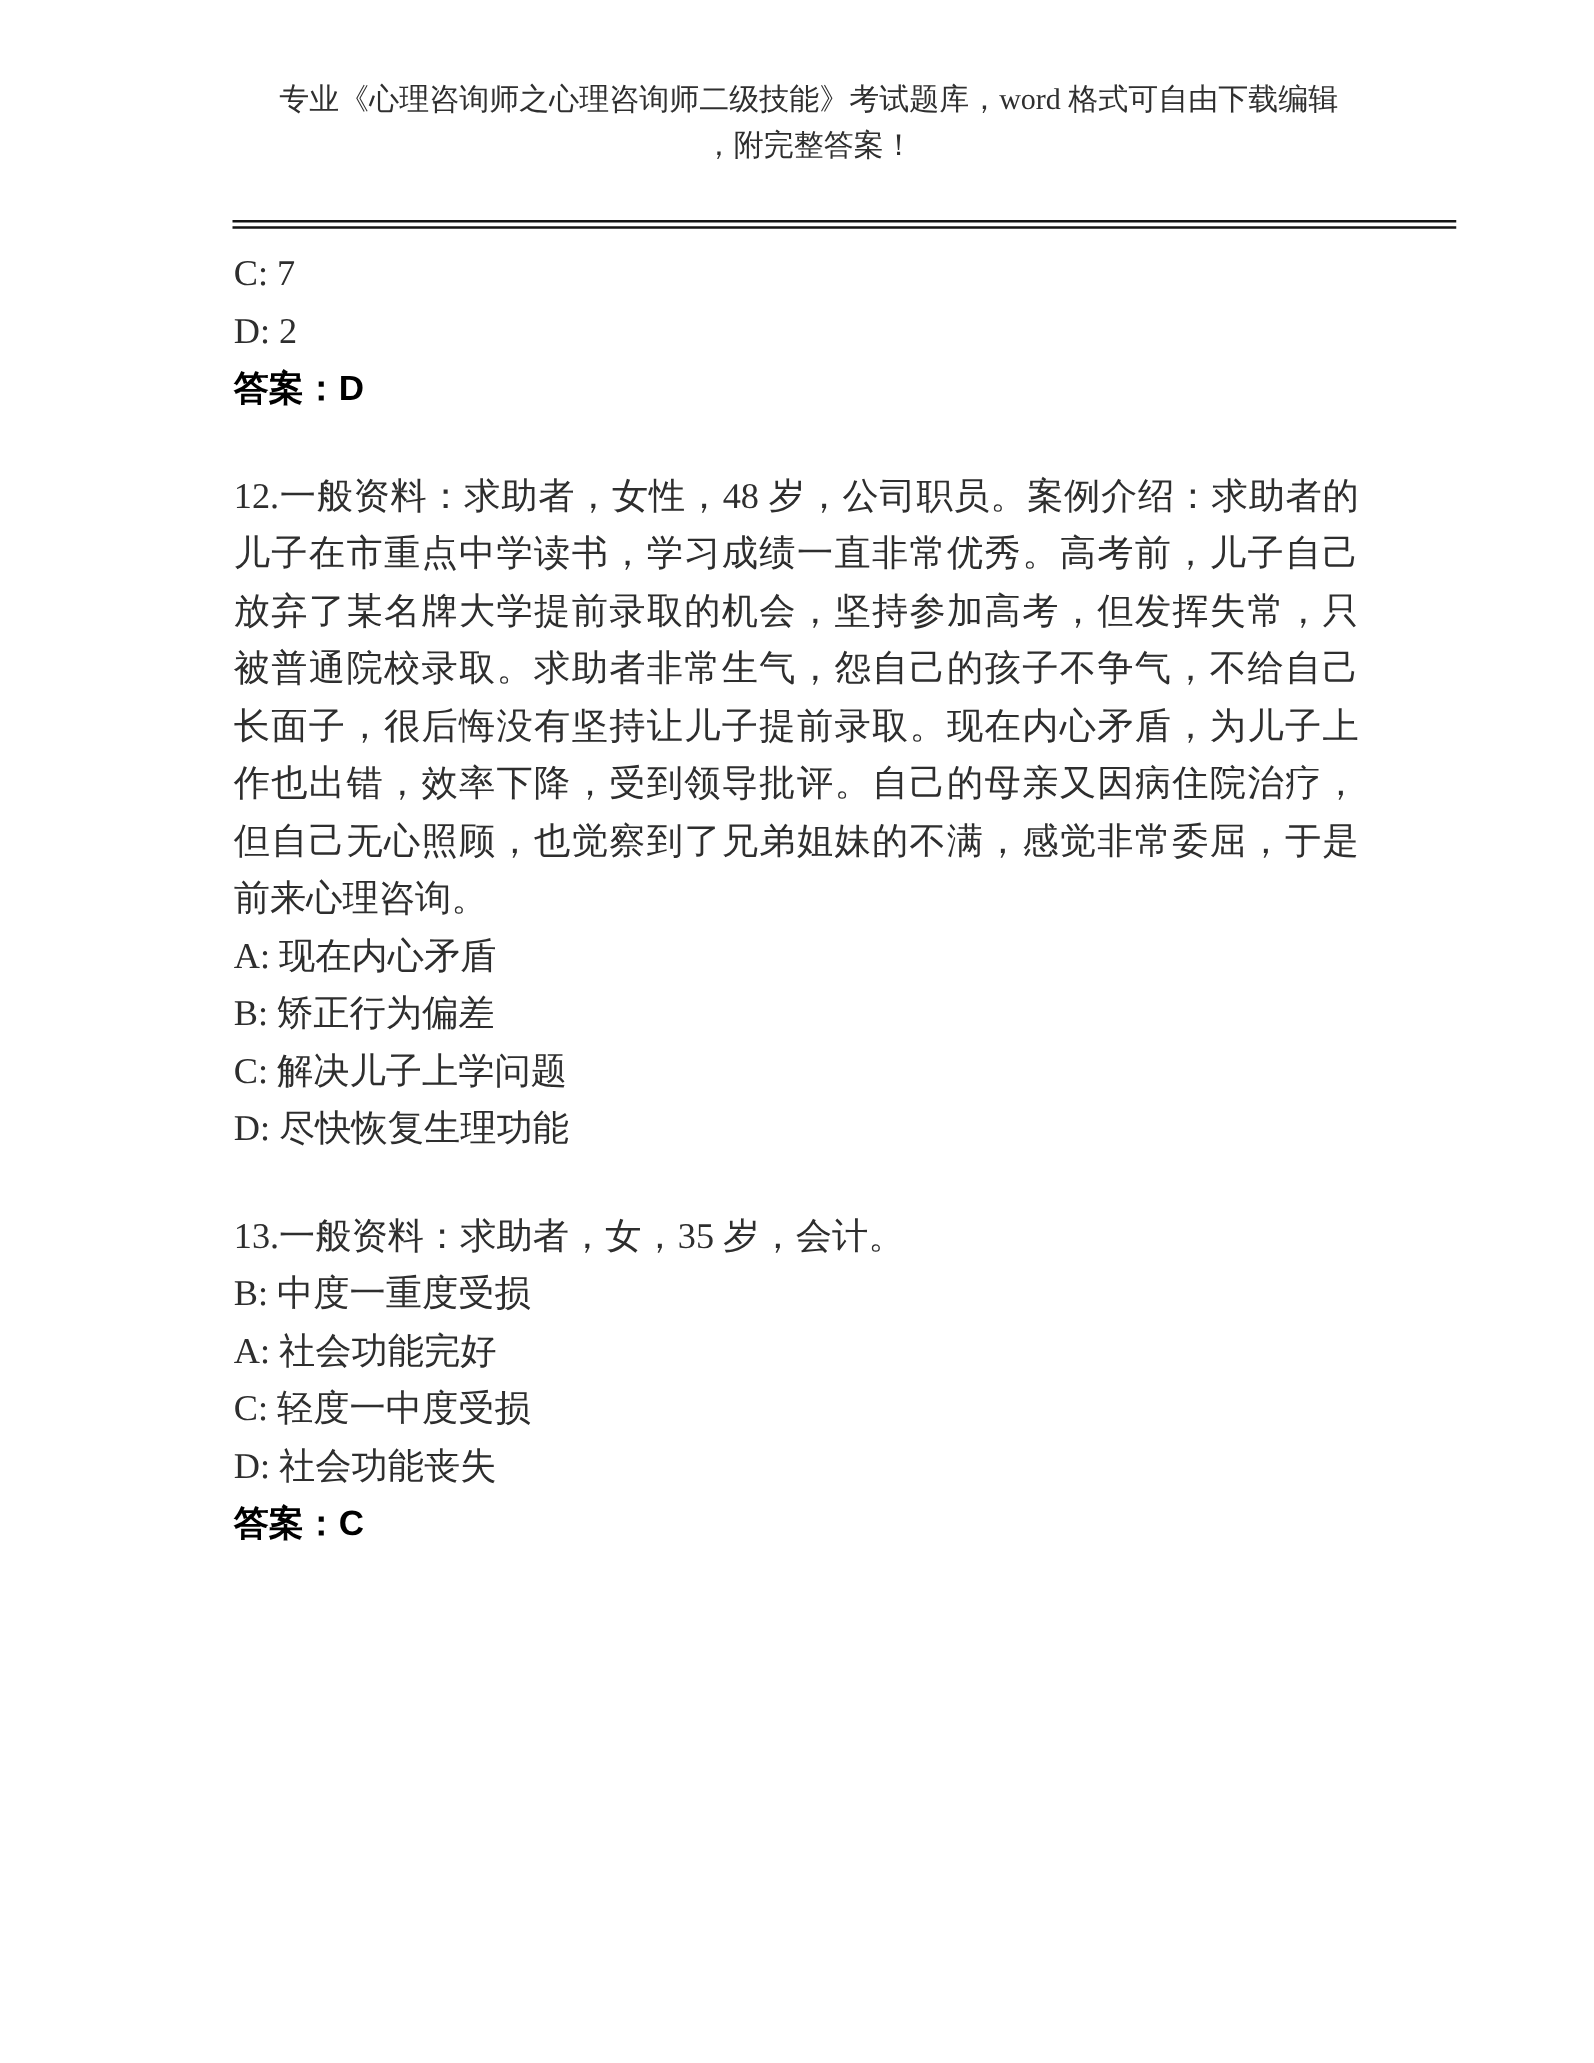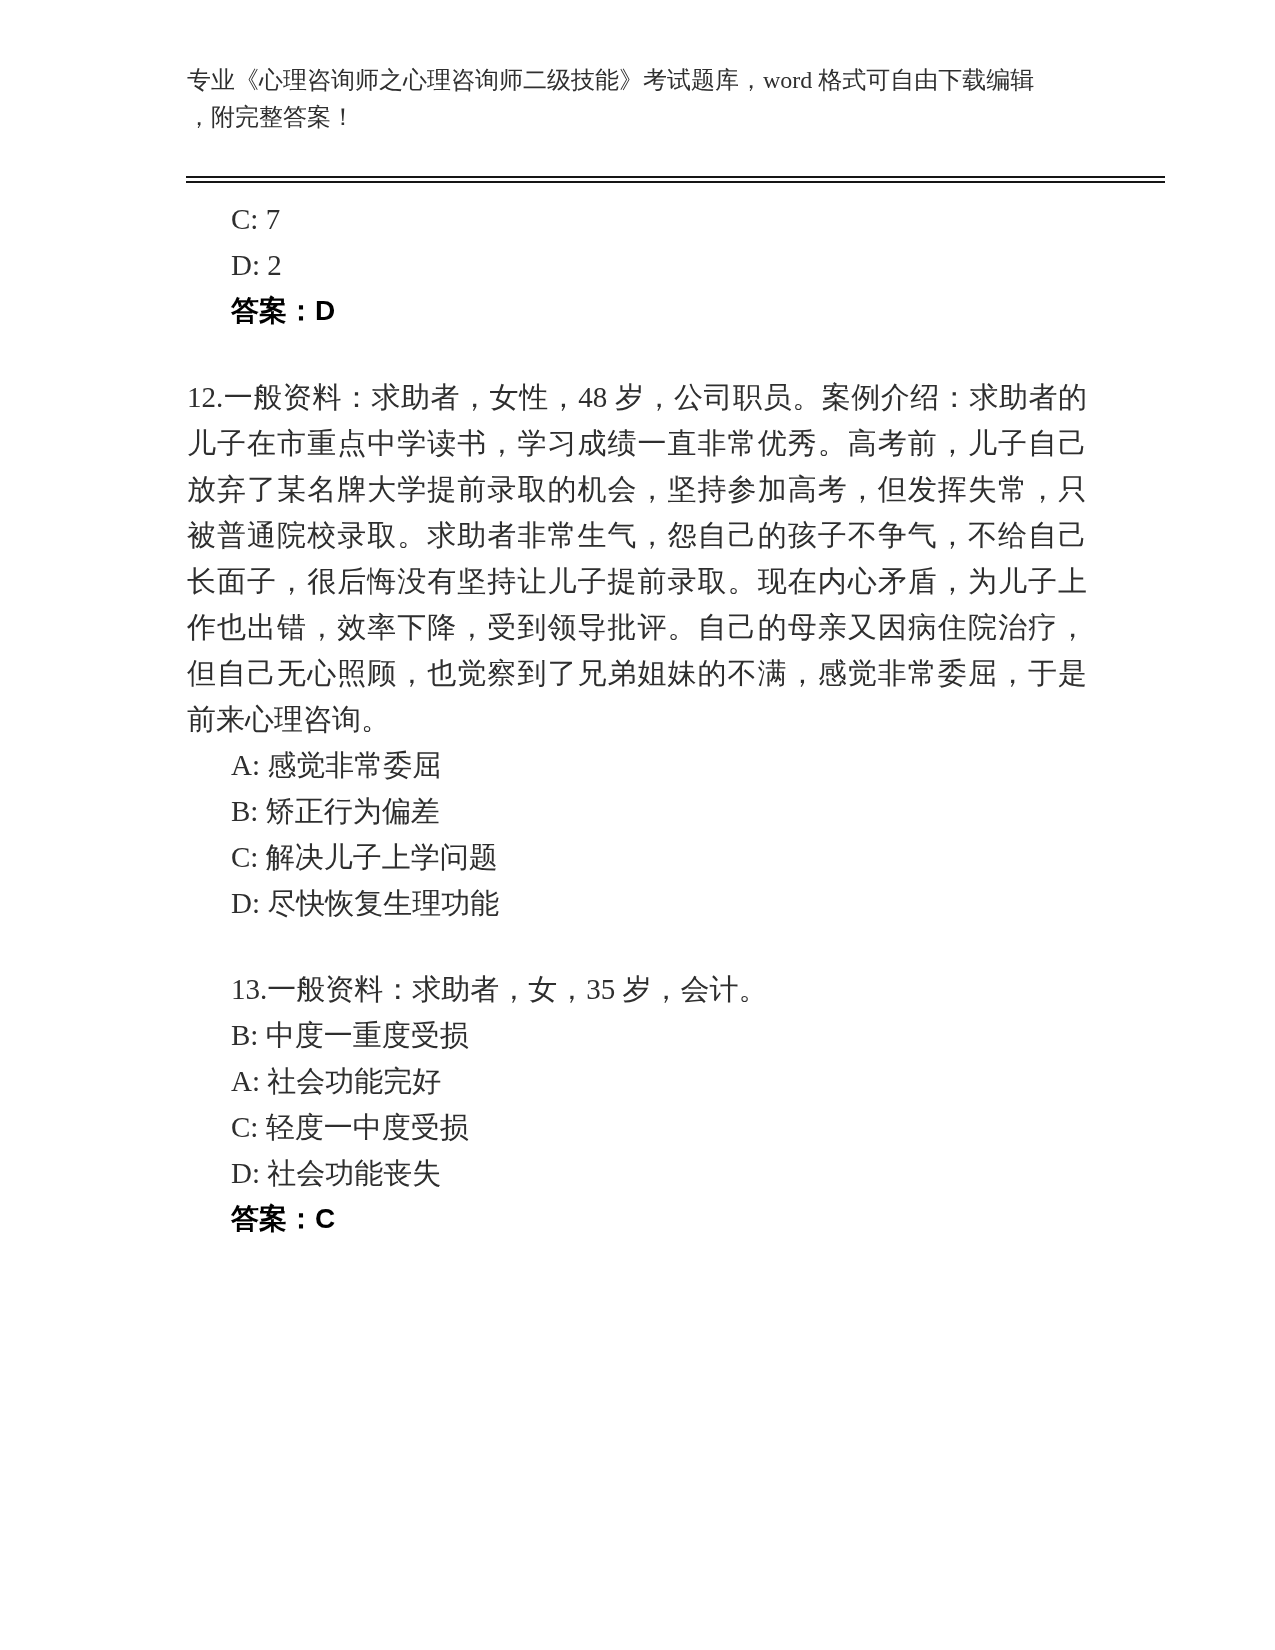--- a/index.html
+++ b/index.html
@@ -17,21 +17,21 @@
     overflow: hidden;
   }
   .doc-header {
     position: absolute;
     left: 187px;
     top: 62px;
     width: 920px;
     font-size: 24px;
     line-height: 37px;
     color: #2f2f2f;
-    text-align: left;
+    text-align: center;
   }
   .header-separator {
     position: absolute;
     left: 186px;
     top: 176px;
     width: 979px;
     height: 7px;
     box-sizing: border-box;
     border-top: 2px solid #151515;
     border-bottom: 2px solid #151515;
@@ -41,21 +41,20 @@
     left: 187px;
     top: 196px;
     width: 900px;
     font-size: 29px;
     line-height: 46px;
     text-align: left;
   }
   .line {
     height: 46px;
     white-space: nowrap;
-    margin-left: 44px;
   }
   .pline {
     height: 46px;
   }
   .jline {
     text-align: justify;
     text-align-last: justify;
     height: 46px;
   }
   .answer {
@@ -92,21 +91,21 @@
       <div class="jline">12.一般资料：求助者，女性，48 岁，公司职员。案例介绍：求助者的</div>
       <div class="jline">儿子在市重点中学读书，学习成绩一直非常优秀。高考前，儿子自己</div>
       <div class="jline">放弃了某名牌大学提前录取的机会，坚持参加高考，但发挥失常，只</div>
       <div class="jline">被普通院校录取。求助者非常生气，怨自己的孩子不争气，不给自己</div>
       <div class="jline">长面子，很后悔没有坚持让儿子提前录取。现在内心矛盾，为儿子上</div>
       <div class="jline">作也出错，效率下降，受到领导批评。自己的母亲又因病住院治疗，</div>
       <div class="jline">但自己无心照顾，也觉察到了兄弟姐妹的不满，感觉非常委屈，于是</div>
       <div class="pline">前来心理咨询。</div>
     </div>
 
-    <div class="line">A: 感觉非常委屈</div>
+    <div class="line">A: 现在内心矛盾</div>
     <div class="line">B: 矫正行为偏差</div>
     <div class="line">C: 解决儿子上学问题</div>
     <div class="line">D: 尽快恢复生理功能</div>
 
     <div class="gap"></div>
 
     <div class="line">13.一般资料：求助者，女，35 岁，会计。</div>
     <div class="line">B: 中度一重度受损</div>
     <div class="line">A: 社会功能完好</div>
     <div class="line">C: 轻度一中度受损</div>

